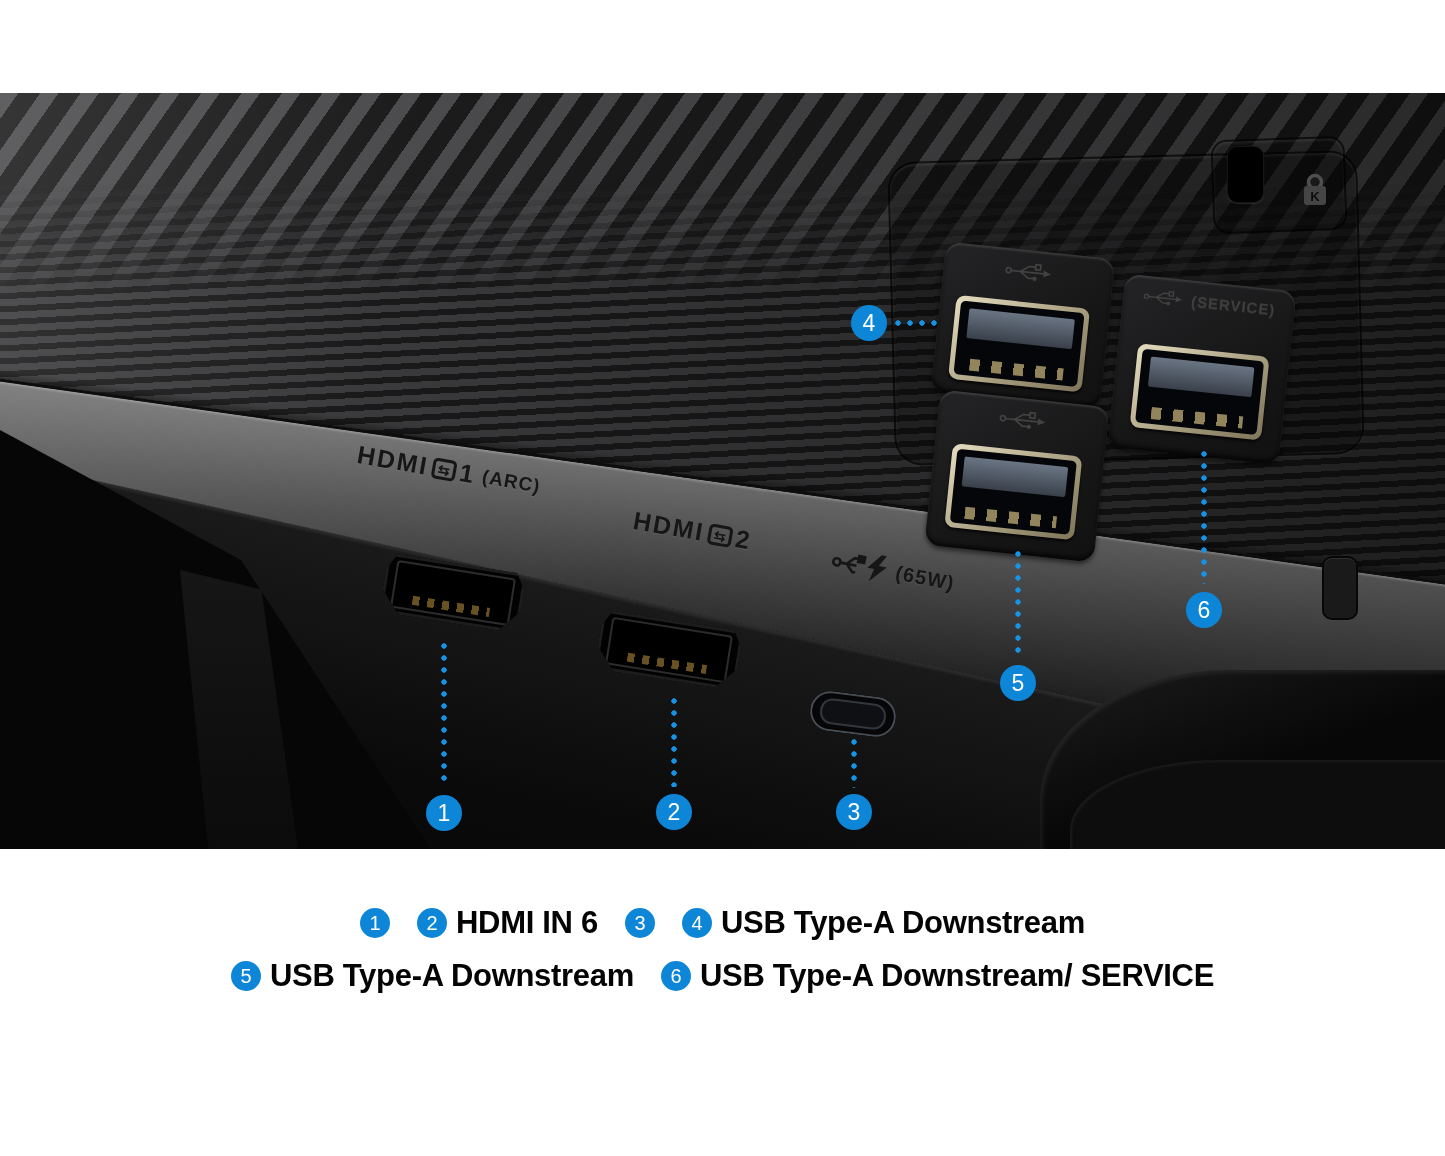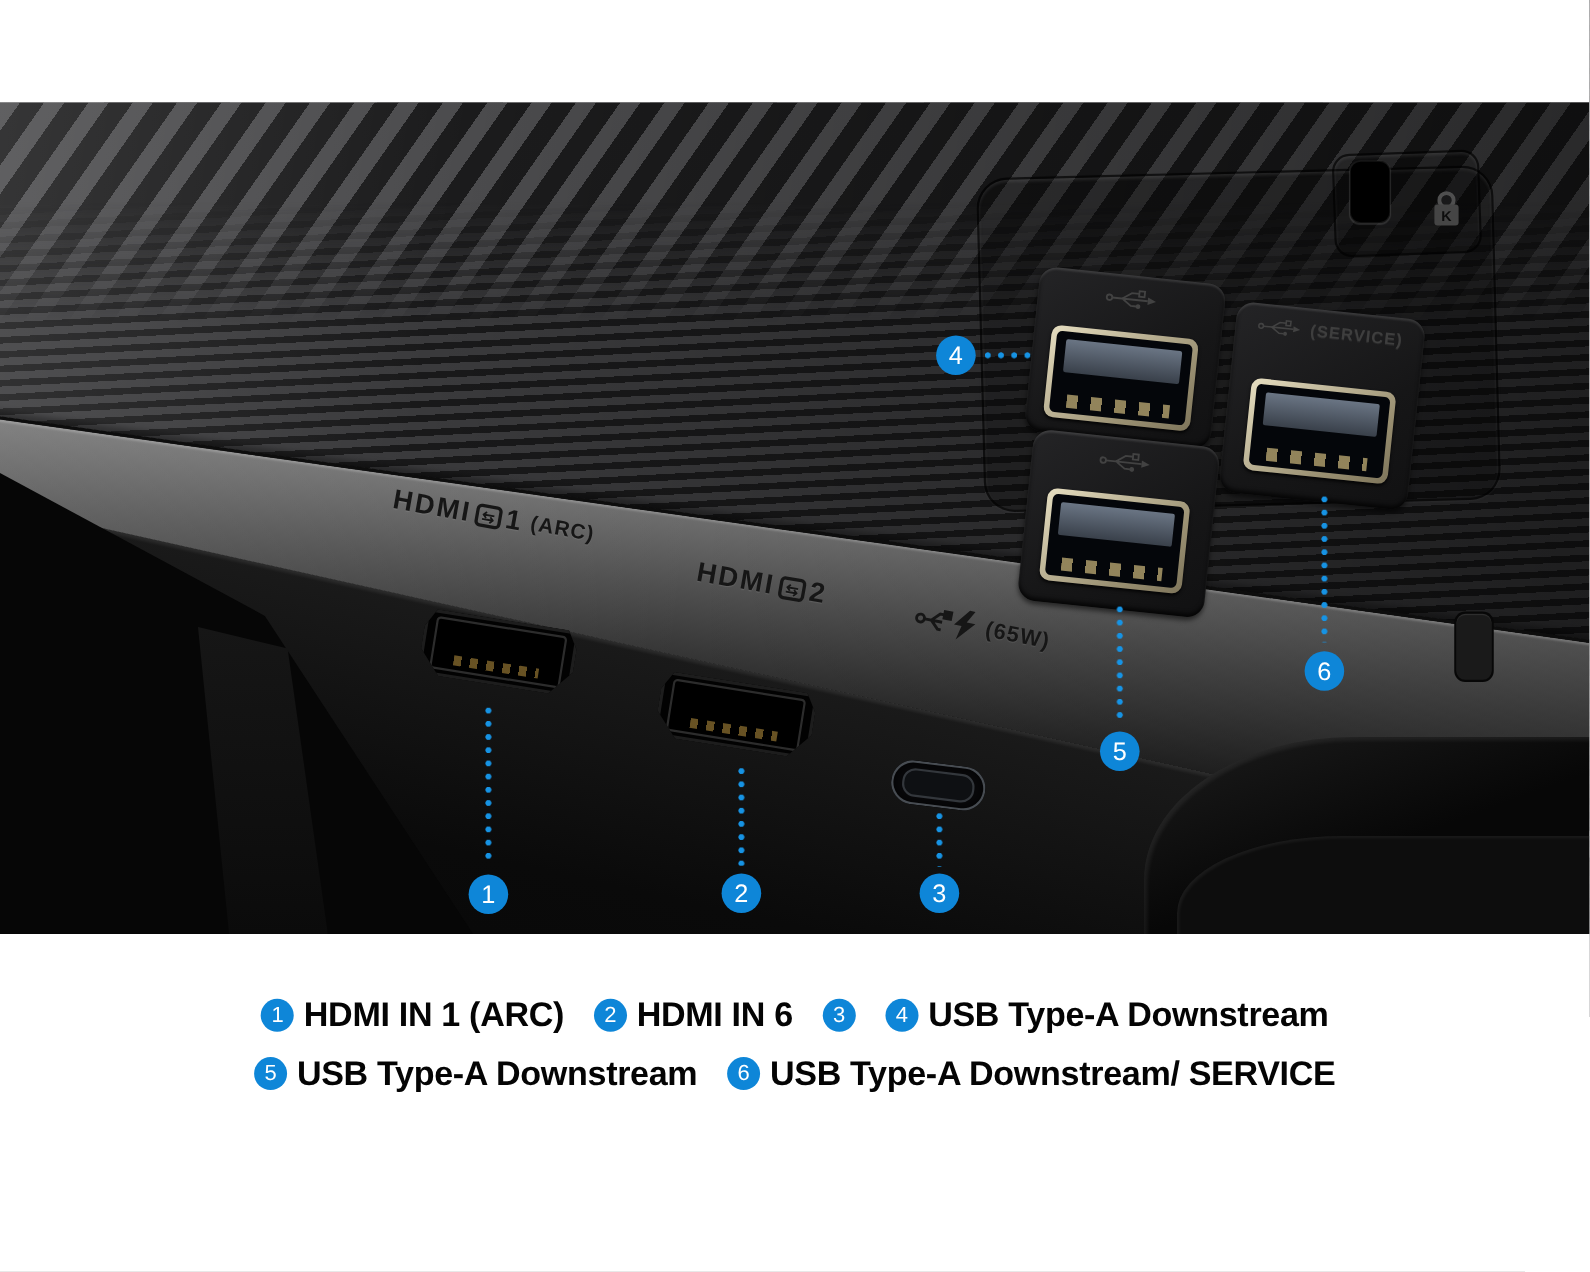--- a/index.html
+++ b/index.html
@@ -264,21 +264,20 @@
     <div class="callout c5">5</div>
     <div class="callout c6">6</div>
 
     <div class="white-top"></div>
   </div>
 
   <div class="legend">
     <div class="legend-row">
       <div class="legend-item">
         <span class="badge">1</span>
-        <span>HDMI IN 1 (ARC)</span>
       </div>
       <div class="legend-item">
         <span class="badge">2</span>
         <span>HDMI IN 6</span>
       </div>
       <div class="legend-item">
         <span class="badge">3</span>
       </div>
       <div class="legend-item">
         <span class="badge">4</span>

